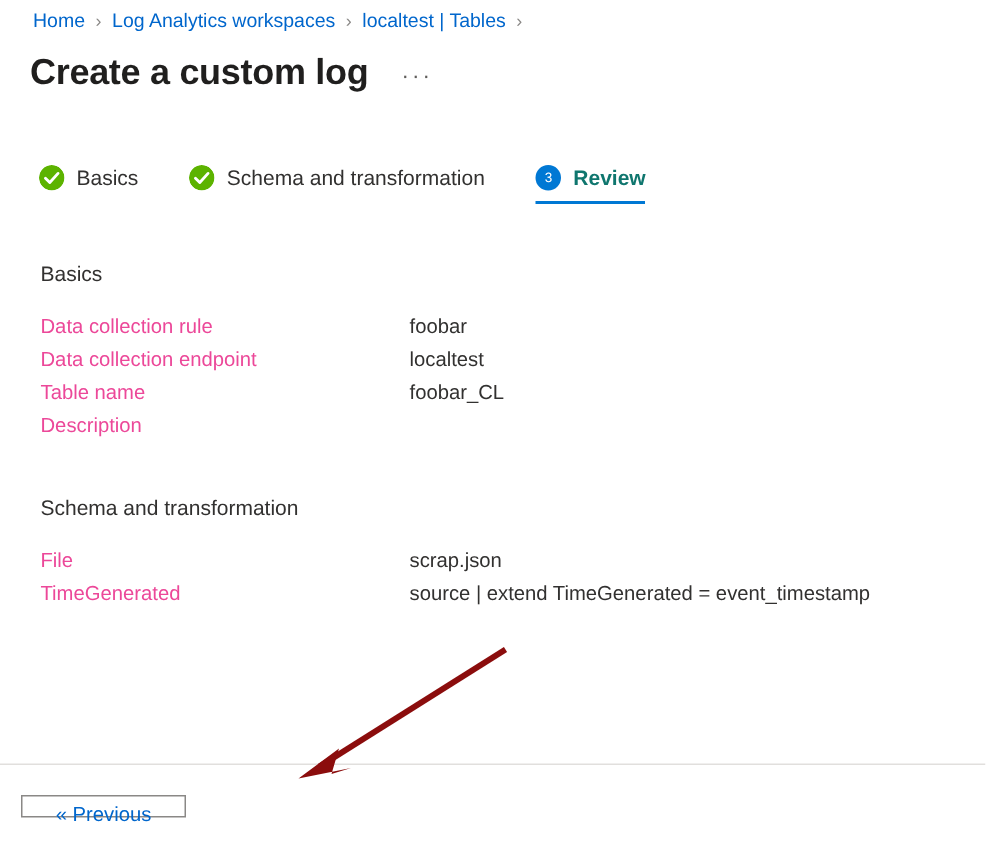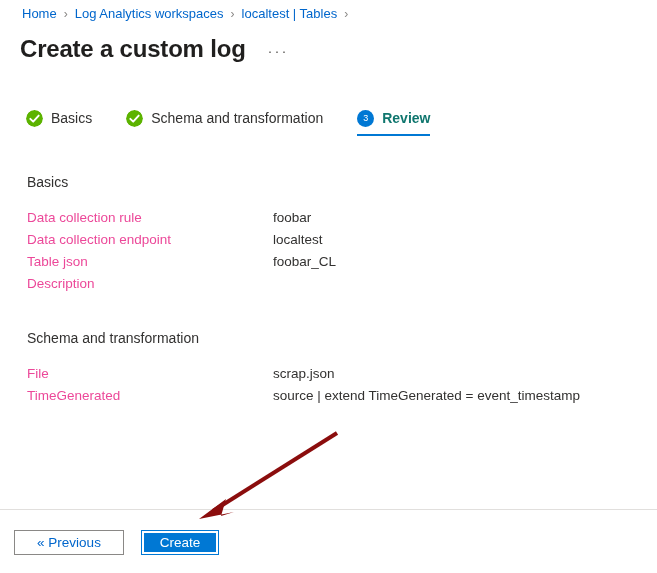--- a/index.html
+++ b/index.html
@@ -157,21 +157,21 @@
   .footer {
     position: absolute;
     left: 14px;
     top: 530px;
     display: flex;
     align-items: center;
   }
   .btn {
     font-family: "Liberation Sans", sans-serif;
     font-size: 13.5px;
-    height: 25px;
+    height: 15px;
     line-height: 23px;
     padding: 0 14px;
     box-sizing: border-box;
     cursor: pointer;
     white-space: nowrap;
   }
   .btn-secondary {
     background: #ffffff;
     border: 1px solid #8a8886;
     color: #0066cc;
@@ -254,21 +254,21 @@
     <span class="kv-key">Data collection rule</span>
     <span class="kv-val">foobar</span>
   </div>
 
   <div class="kv-row">
     <span class="kv-key">Data collection endpoint</span>
     <span class="kv-val">localtest</span>
   </div>
 
   <div class="kv-row">
-    <span class="kv-key">Table json</span>
+    <span class="kv-key">Table name</span>
     <span class="kv-val">foobar_CL</span>
   </div>
 
   <div class="kv-row">
     <span class="kv-key">Description</span>
     <span class="kv-val"></span>
   </div>
 </div>
 
 <div class="section" id="section-schema">
@@ -282,21 +282,18 @@
   <div class="kv-row">
     <span class="kv-key">TimeGenerated</span>
     <span class="kv-val">source | extend TimeGenerated = event_timestamp</span>
   </div>
 </div>
 
 <div class="footer-divider"></div>
 
 <div class="footer">
   <button class="btn btn-secondary">« Previous</button>
-  <span class="btn-primary-wrap">
-    <button class="btn btn-primary">Create</button>
-  </span>
 </div>
 
 <svg class="annotation" viewBox="0 0 657 573">
   <line x1="337" y1="433" x2="213" y2="511" stroke="#8B0D0D" stroke-width="4"></line>
   <polygon points="199,519 226,499 221,516 234,512" fill="#8B0D0D"></polygon>
 </svg>
 
 </body></html>

